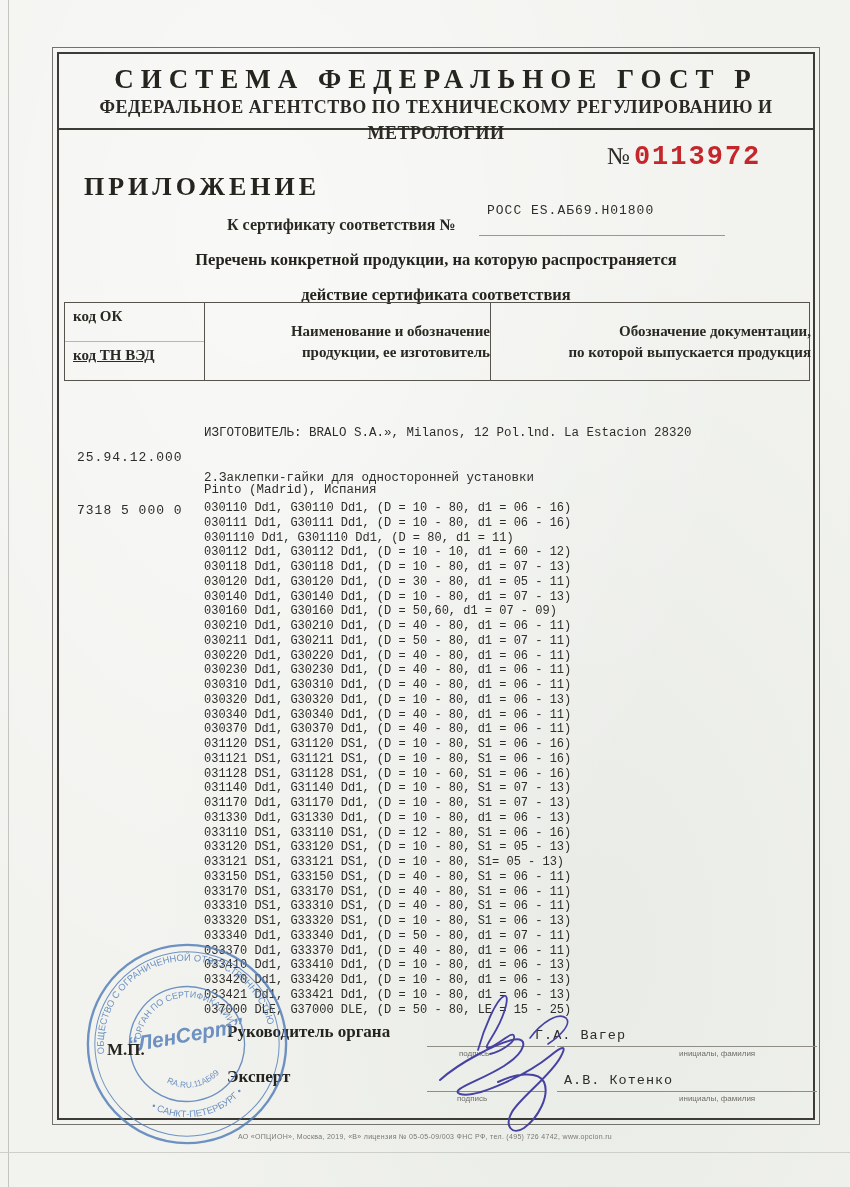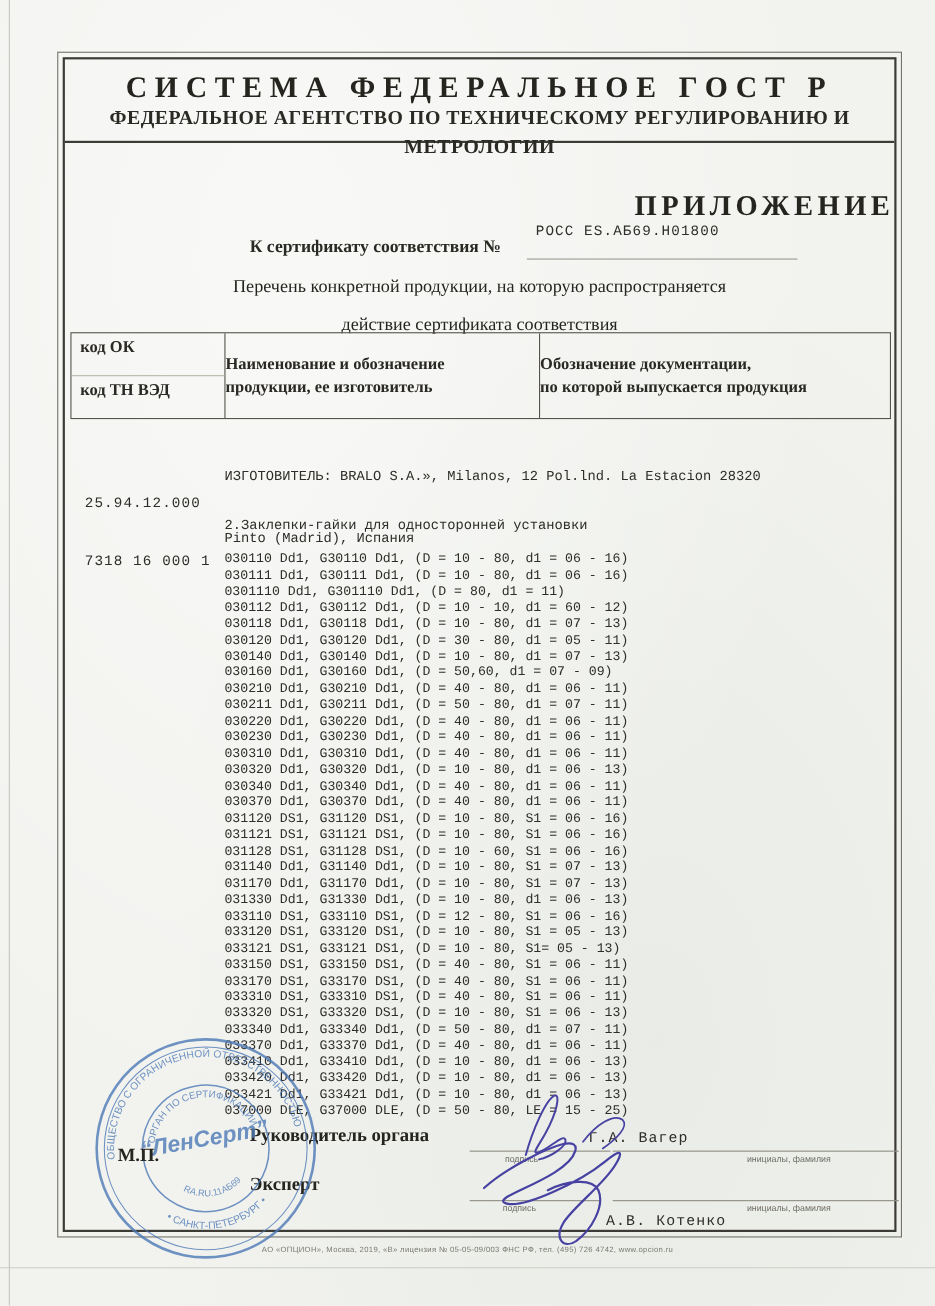--- a/index.html
+++ b/index.html
@@ -30,42 +30,42 @@
   .cert-header .h2{font-size:18px;font-weight:bold;letter-spacing:.5px;line-height:26px;color:#2a2924;}
 
   .abs{position:absolute;}
 
   
   .blank-number{left:548px;top:88px;white-space:nowrap;}
   .blank-number .no-sign{font-size:24px;color:#2a2924;}
   .blank-number .no-value{font-family:"Liberation Mono","DejaVu Sans Mono",monospace;
     font-size:27px;color:#c4272b;letter-spacing:2px;font-weight:bold;}
 
-  .doc-title{left:0;top:118px;width:100%;text-align:right;font-size:26px;font-weight:bold;
-    letter-spacing:4px;color:#25241f;}
+  .doc-title{left:0;top:118px;width:100%;text-align:left;font-size:26px;font-weight:bold;
+    letter-spacing:4px;color:#25241f;padding-left:25px;}
 
   .cert-line-label{left:168px;top:162px;font-size:16px;font-weight:bold;color:#2a2924;}
   .cert-line-value{left:428px;top:149px;font-family:"Liberation Mono","DejaVu Sans Mono",monospace;
     font-size:13px;letter-spacing:1px;color:#33322d;}
   .cert-line-rule{left:420px;top:181px;width:246px;height:0;border-top:1px solid #9a988f;}
 
-  .subtitle{left:0;width:100%;text-align:center;font-size:16.5px;font-weight:normal;color:#25241f;}
+  .subtitle{left:0;width:100%;text-align:center;font-size:16.5px;font-weight:bold;color:#25241f;}
   .subtitle.l1{top:196px;}
   .subtitle.l2{top:219px;margin-top:12px;}
 
   
   .spec-table{left:5px;top:248px;width:746px;height:79px;box-sizing:border-box;
     border:1px solid #56544d;display:grid;grid-template-columns:140px 286px 320px;}
   .spec-table .cell{box-sizing:border-box;font-size:15px;font-weight:bold;color:#2a2924;}
   .col-codes{border-right:1px solid #56544d;display:flex;flex-direction:column;}
   .col-codes .c{flex:1;padding:5px 0 0 8px;}
-  .col-codes .c + .c{border-top:1px solid #b9b7ae;}
+  .col-codes .c + .c{border-top:1px solid #b9b7ae;text-decoration:underline;}
   .col-center{border-right:1px solid #56544d;}
   .col-center,.col-right{display:flex;flex-direction:column;justify-content:center;
-    text-align:left;line-height:21px;}
+    text-align:right;line-height:21px;}
 
   
   .mono{font-family:"Liberation Mono","DejaVu Sans Mono",monospace;color:#2e2d29;}
   .manufacturer{left:145px;top:332px;font-size:12.5px;line-height:19px;white-space:pre;}
   .code-ok{left:18px;top:396px;font-size:13px;letter-spacing:1px;}
   .desc-1{left:145px;top:417px;font-size:12.5px;}
   .code-tnved{left:18px;top:449px;font-size:13px;letter-spacing:1px;}
   .product-list{left:145px;top:447px;font-size:12px;line-height:14.76px;white-space:pre;}
   .product-line{height:14.76px;}
 
@@ -94,20 +94,24 @@
   <div class="paper-edge-bottom"></div>
 
   <div class="frame">
     <div class="frame-inner">
 
       <div class="cert-header">
         <div class="h1">СИСТЕМА ФЕДЕРАЛЬНОЕ ГОСТ Р</div>
         <div class="h2">ФЕДЕРАЛЬНОЕ АГЕНТСТВО ПО ТЕХНИЧЕСКОМУ РЕГУЛИРОВАНИЮ И МЕТРОЛОГИИ</div>
       </div>
 
+      <div class="abs blank-number">
+        <span class="no-sign">№</span>
+        <span class="no-value">0113972</span>
+      </div>
 
       <div class="abs doc-title">ПРИЛОЖЕНИЕ</div>
 
       <div class="abs cert-line-label">К сертификату соответствия №</div>
       <div class="abs cert-line-value mono">РОСС ES.АБ69.Н01800</div>
       <div class="abs cert-line-rule"></div>
 
       <div class="abs subtitle l1">Перечень конкретной продукции,  на которую распространяется</div>
       <div class="abs subtitle l2">действие сертификата соответствия</div>
 
@@ -127,34 +131,34 @@
       </div>
 
       <div class="abs manufacturer mono">
         <div>ИЗГОТОВИТЕЛЬ: BRALO S.A.», Milanos, 12 Pol.lnd. La Estacion 28320</div>
         <div>Pinto (Madrid), Испания</div>
       </div>
 
       <div class="abs code-ok mono">25.94.12.000</div>
       <div class="abs desc-1 mono">2.Заклепки-гайки для односторонней установки</div>
 
-      <div class="abs code-tnved mono">7318 16 000 1</div>
+      <div class="abs code-tnved mono">7318 5 000 0</div>
       <div class="abs product-list mono"><div class="product-line">030110 Dd1, G30110 Dd1, (D = 10 - 80, d1 = 06 - 16)</div><div class="product-line">030111 Dd1, G30111 Dd1, (D = 10 - 80, d1 = 06 - 16)</div><div class="product-line">0301110 Dd1, G301110 Dd1, (D = 80, d1 = 11)</div><div class="product-line">030112 Dd1, G30112 Dd1, (D = 10 - 10, d1 = 60 - 12)</div><div class="product-line">030118 Dd1, G30118 Dd1, (D = 10 - 80, d1 = 07 - 13)</div><div class="product-line">030120 Dd1, G30120 Dd1, (D = 30 - 80, d1 = 05 - 11)</div><div class="product-line">030140 Dd1, G30140 Dd1, (D = 10 - 80, d1 = 07 - 13)</div><div class="product-line">030160 Dd1, G30160 Dd1, (D = 50,60, d1 = 07 - 09)</div><div class="product-line">030210 Dd1, G30210 Dd1, (D = 40 - 80, d1 = 06 - 11)</div><div class="product-line">030211 Dd1, G30211 Dd1, (D = 50 - 80, d1 = 07 - 11)</div><div class="product-line">030220 Dd1, G30220 Dd1, (D = 40 - 80, d1 = 06 - 11)</div><div class="product-line">030230 Dd1, G30230 Dd1, (D = 40 - 80, d1 = 06 - 11)</div><div class="product-line">030310 Dd1, G30310 Dd1, (D = 40 - 80, d1 = 06 - 11)</div><div class="product-line">030320 Dd1, G30320 Dd1, (D = 10 - 80, d1 = 06 - 13)</div><div class="product-line">030340 Dd1, G30340 Dd1, (D = 40 - 80, d1 = 06 - 11)</div><div class="product-line">030370 Dd1, G30370 Dd1, (D = 40 - 80, d1 = 06 - 11)</div><div class="product-line">031120 DS1, G31120 DS1, (D = 10 - 80, S1 = 06 - 16)</div><div class="product-line">031121 DS1, G31121 DS1, (D = 10 - 80, S1 = 06 - 16)</div><div class="product-line">031128 DS1, G31128 DS1, (D = 10 - 60, S1 = 06 - 16)</div><div class="product-line">031140 Dd1, G31140 Dd1, (D = 10 - 80, S1 = 07 - 13)</div><div class="product-line">031170 Dd1, G31170 Dd1, (D = 10 - 80, S1 = 07 - 13)</div><div class="product-line">031330 Dd1, G31330 Dd1, (D = 10 - 80, d1 = 06 - 13)</div><div class="product-line">033110 DS1, G33110 DS1, (D = 12 - 80, S1 = 06 - 16)</div><div class="product-line">033120 DS1, G33120 DS1, (D = 10 - 80, S1 = 05 - 13)</div><div class="product-line">033121 DS1, G33121 DS1, (D = 10 - 80, S1= 05 - 13)</div><div class="product-line">033150 DS1, G33150 DS1, (D = 40 - 80, S1 = 06 - 11)</div><div class="product-line">033170 DS1, G33170 DS1, (D = 40 - 80, S1 = 06 - 11)</div><div class="product-line">033310 DS1, G33310 DS1, (D = 40 - 80, S1 = 06 - 11)</div><div class="product-line">033320 DS1, G33320 DS1, (D = 10 - 80, S1 = 06 - 13)</div><div class="product-line">033340 Dd1, G33340 Dd1, (D = 50 - 80, d1 = 07 - 11)</div><div class="product-line">033370 Dd1, G33370 Dd1, (D = 40 - 80, d1 = 06 - 11)</div><div class="product-line">033410 Dd1, G33410 Dd1, (D = 10 - 80, d1 = 06 - 13)</div><div class="product-line">033420 Dd1, G33420 Dd1, (D = 10 - 80, d1 = 06 - 13)</div><div class="product-line">033421 Dd1, G33421 Dd1, (D = 10 - 80, d1 = 06 - 13)</div><div class="product-line">037000 DLE, G37000 DLE, (D = 50 - 80, LE = 15 - 25)</div></div>
 
       <div class="abs role" style="left:168px;top:968px;">Руководитель органа</div>
       <div class="abs sig-rule" style="left:368px;top:992px;width:128px;"></div>
       <div class="abs tiny-caption" style="left:400px;top:995px;">подпись</div>
       <div class="abs sig-name" style="left:476px;top:974px;">Г.А. Вагер</div>
       <div class="abs sig-rule" style="left:498px;top:992px;width:260px;"></div>
       <div class="abs tiny-caption" style="left:620px;top:995px;">инициалы, фамилия</div>
 
       <div class="abs role" style="left:168px;top:1013px;">Эксперт</div>
       <div class="abs sig-rule" style="left:368px;top:1037px;width:118px;"></div>
       <div class="abs tiny-caption" style="left:398px;top:1040px;">подпись</div>
-      <div class="abs sig-name" style="left:492px;top:1019px;margin-top:31px;">А.В. Котенко</div>
+      <div class="abs sig-name" style="left:505px;top:1019px;">А.В. Котенко</div>
       <div class="abs sig-rule" style="left:498px;top:1037px;width:260px;"></div>
       <div class="abs tiny-caption" style="left:620px;top:1040px;">инициалы, фамилия</div>
 
     </div>
   </div>
 
   <svg class="abs stamp" viewBox="0 0 220 220">
     <circle cx="110" cy="110" r="100" fill="none" stroke="#4d79b6" stroke-width="2.4"></circle>
     <circle cx="110" cy="110" r="93" fill="none" stroke="#4d79b6" stroke-width="1"></circle>
     <circle cx="110" cy="110" r="58" fill="none" stroke="#4d79b6" stroke-width="1.4"></circle>

